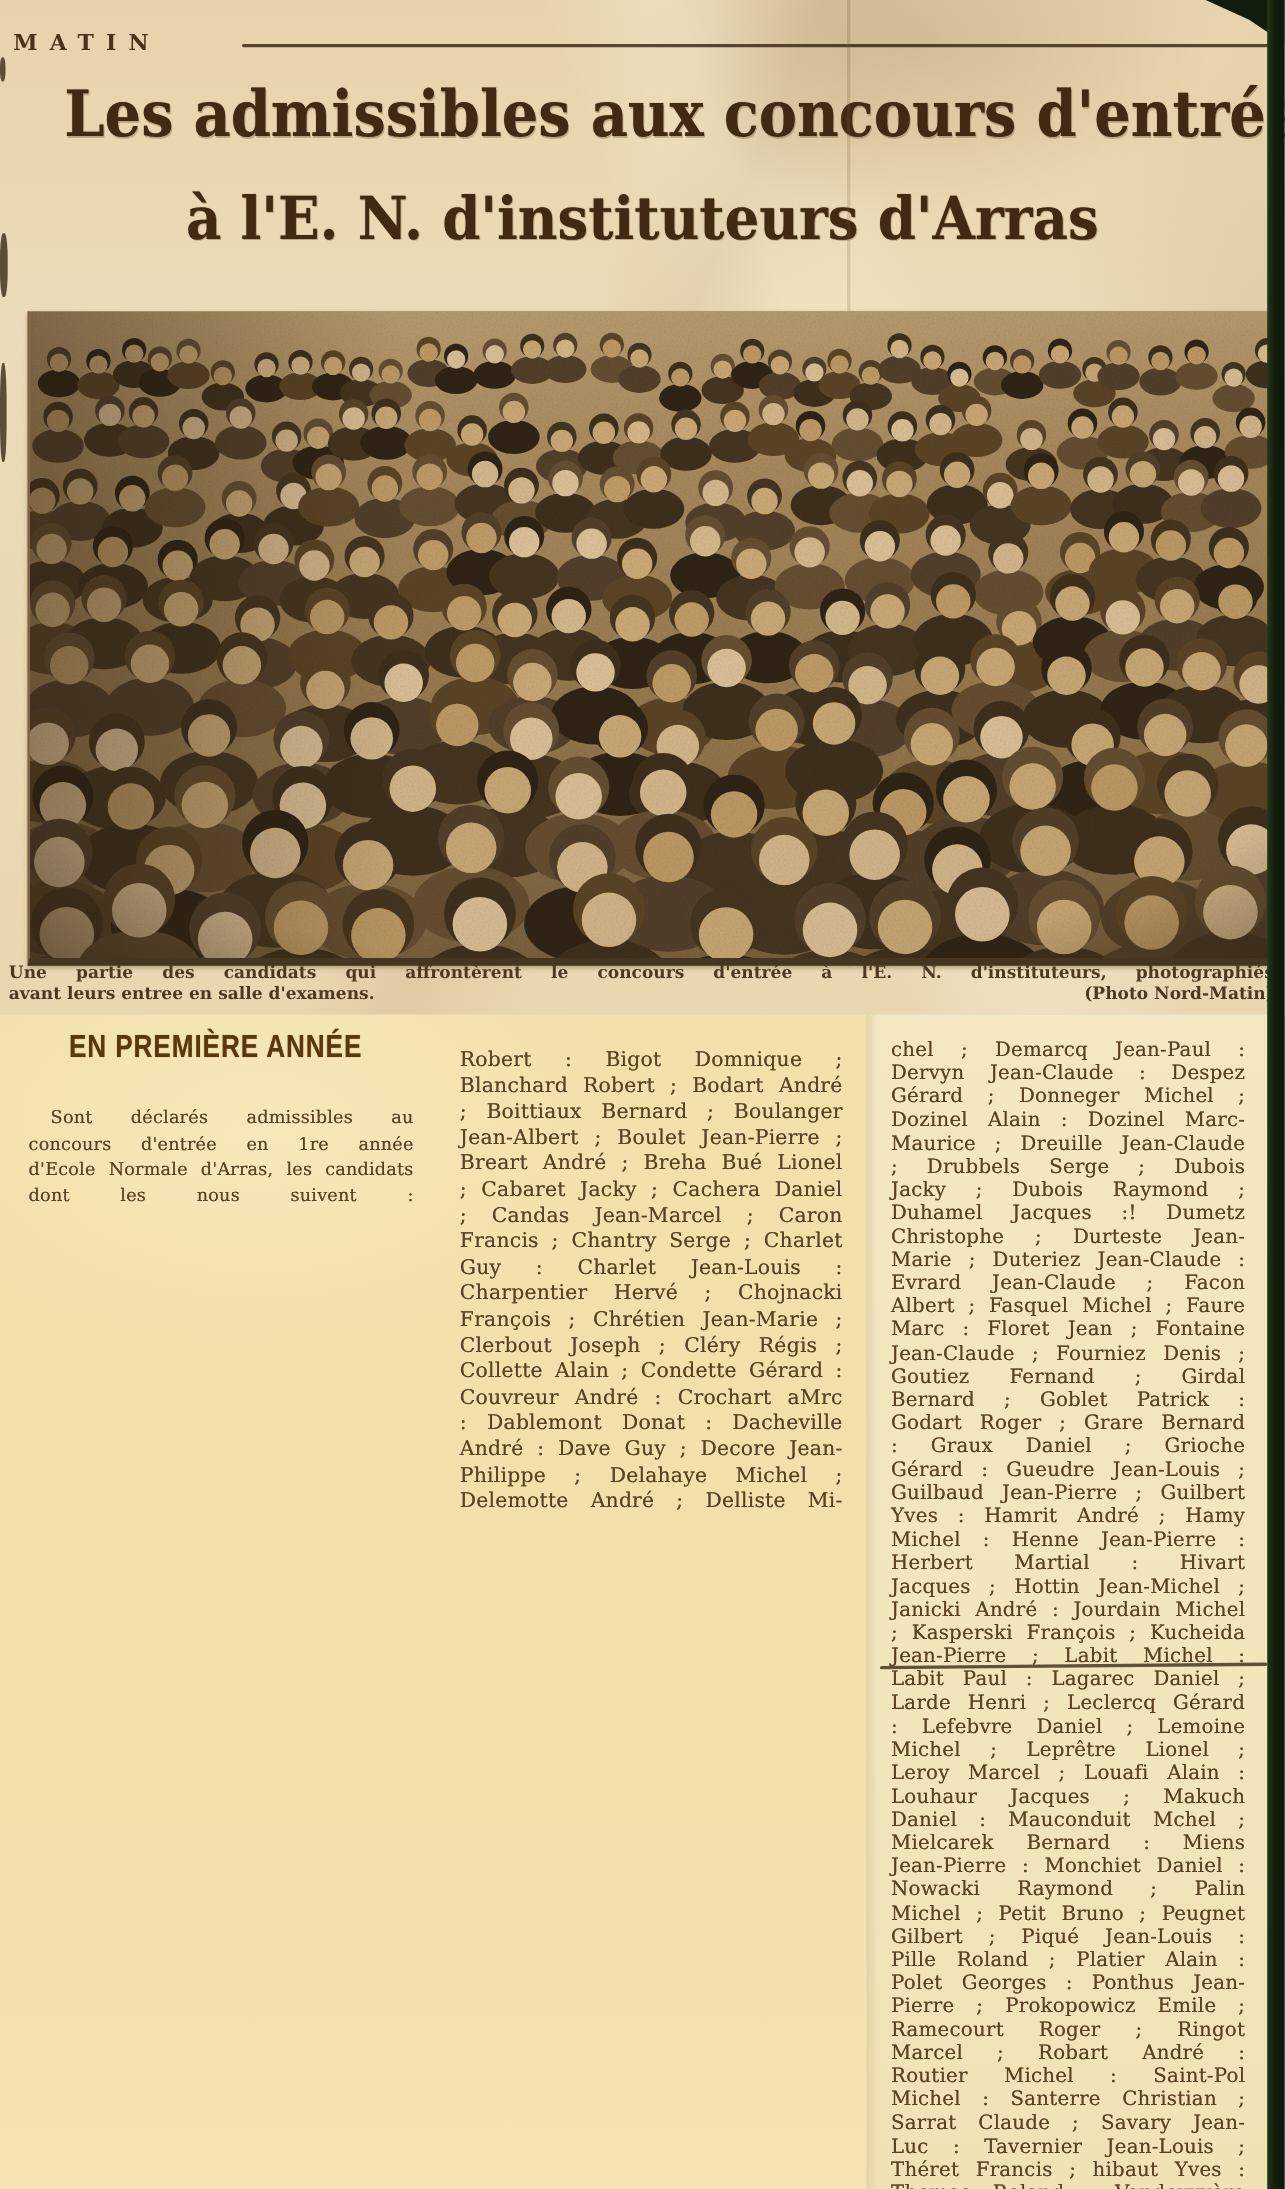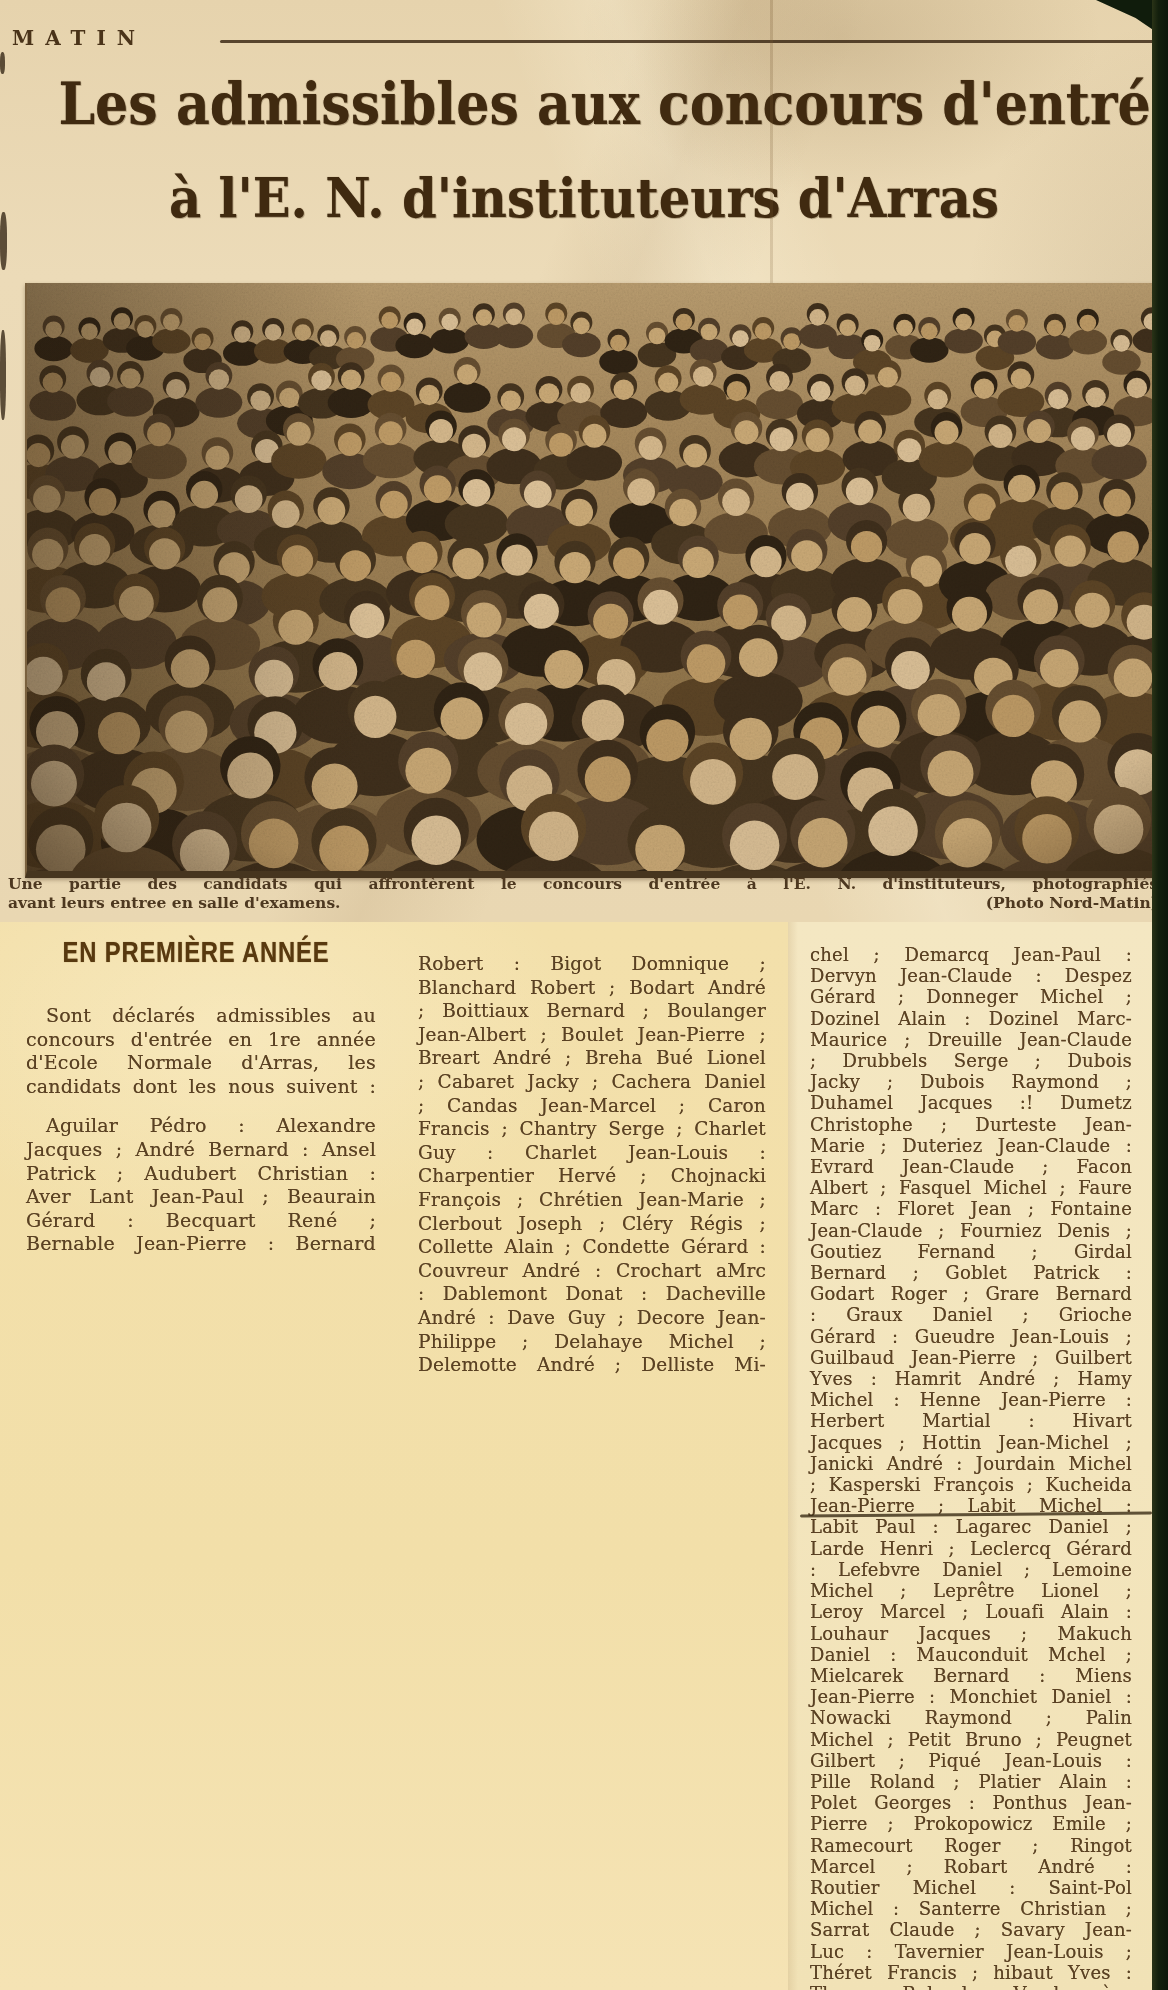--- a/index.html
+++ b/index.html
@@ -78,21 +78,21 @@
   
   .col{position:absolute;color:#5a4123;}
   .section-heading{
     position:absolute;left:28px;top:936px;width:336px;
     text-align:center;font-family:"Liberation Sans", sans-serif;
     font-size:29px;font-weight:bold;color:#58390f;
     transform:scaleX(.82);transform-origin:50% 0;
     letter-spacing:1px;white-space:nowrap;
     text-shadow:0 0 1px rgba(88,57,15,.6);
   }
-  .col-1{left:10px;top:988px;width:382px;font-size:19px;line-height:23.6px;}
+  .col-1{left:10px;top:988px;width:382px;font-size:16px;line-height:23.6px;}
   .col-2{left:402px;top:936px;width:380px;font-size:18.5px;line-height:23.6px;}
   .col-3{left:794px;top:928px;width:354px;font-size:18px;line-height:21.2px;}
   .col p{margin:16px;text-align:justify;word-spacing:5px;letter-spacing:.2px;
          text-shadow:0 0 .5px rgba(90,65,35,.7);}
   .col p.stretch{text-align-last:justify;}
   .col p.indent{text-indent:20px;}
   .col-3 p{word-spacing:6px;}
   .ink-strike-mark{
     position:absolute;left:800px;top:1513px;width:352px;height:3px;
     background:rgba(58,44,20,.8);transform:rotate(-.5deg);border-radius:2px;
@@ -785,21 +785,20 @@
     </div>
   </div>
 
   <div class="lower-left-bg"></div>
   <div class="col3-bg"></div>
 
   <div class="section-heading">EN PREMIÈRE ANNÉE</div>
 
   <div class="col col-1">
     <p class="indent stretch">Sont déclarés admissibles au concours d'entrée en 1re année d'Ecole Normale d'Arras, les candidats dont les nous suivent :</p>
-    <p class="indent stretch">Aguilar Pédro : Alexandre Jacques ; André Bernard : Ansel Patrick ; Audubert Christian : Aver Lant Jean-Paul ; Beaurain Gérard : Becquart René ; Bernable Jean-Pierre : Bernard</p>
   </div>
 
   <div class="col col-2">
     <p class="stretch">Robert : Bigot Domnique ; Blanchard Robert ; Bodart André ; Boittiaux Bernard ; Boulanger Jean-Albert ; Boulet Jean-Pierre ; Breart André ; Breha Bué Lionel ; Cabaret Jacky ; Cachera Daniel ; Candas Jean-Marcel ; Caron Francis ; Chantry Serge ; Charlet Guy : Charlet Jean-Louis : Charpentier Hervé ; Chojnacki François ; Chrétien Jean-Marie ; Clerbout Joseph ; Cléry Régis ; Collette Alain ; Condette Gérard : Couvreur André : Crochart aMrc : Dablemont Donat : Dacheville André : Dave Guy ; Decore Jean-Philippe ; Delahaye Michel ; Delemotte André ; Delliste Mi-</p>
   </div>
 
   <div class="col col-3">
     <p>chel ; Demarcq Jean-Paul : Dervyn Jean-Claude : Despez Gérard ; Donneger Michel ; Dozinel Alain : Dozinel Marc-Maurice ; Dreuille Jean-Claude ; Drubbels Serge ; Dubois Jacky ; Dubois Raymond ; Duhamel Jacques :! Dumetz Christophe ; Durteste Jean-Marie ; Duteriez Jean-Claude : Evrard Jean-Claude ; Facon Albert ; Fasquel Michel ; Faure Marc : Floret Jean ; Fontaine Jean-Claude ; Fourniez Denis ; Goutiez Fernand ; Girdal Bernard ; Goblet Patrick : Godart Roger ; Grare Bernard : Graux Daniel ; Grioche Gérard : Gueudre Jean-Louis ; Guilbaud Jean-Pierre ; Guilbert Yves : Hamrit André ; Hamy Michel : Henne Jean-Pierre : Herbert Martial : Hivart Jacques ; Hottin Jean-Michel ; Janicki André : Jourdain Michel ; Kasperski François ; Kucheida Jean-Pierre ; Labit Michel : Labit Paul : Lagarec Daniel ; Larde Henri ; Leclercq Gérard : Lefebvre Daniel ; Lemoine Michel ; Leprêtre Lionel ; Leroy Marcel ; Louafi Alain : Louhaur Jacques ; Makuch Daniel : Mauconduit Mchel ; Mielcarek Bernard : Miens Jean-Pierre : Monchiet Daniel : Nowacki Raymond ; Palin Michel ; Petit Bruno ; Peugnet Gilbert ; Piqué Jean-Louis : Pille Roland ; Platier Alain : Polet Georges : Ponthus Jean-Pierre ; Prokopowicz Emile ; Ramecourt Roger ; Ringot Marcel ; Robart André : Routier Michel : Saint-Pol Michel : Santerre Christian ; Sarrat Claude ; Savary Jean-Luc : Tavernier Jean-Louis ; Théret Francis ; hibaut Yves : Thomas Roland : Vandevyvère Jean-Claude ; Vanqualef Alain ; Videlaine Jean-Marie.</p>
     <p class="indent">Ces candidats recevront individuellement une convocation pour les épreuves orales.</p>
   </div>

